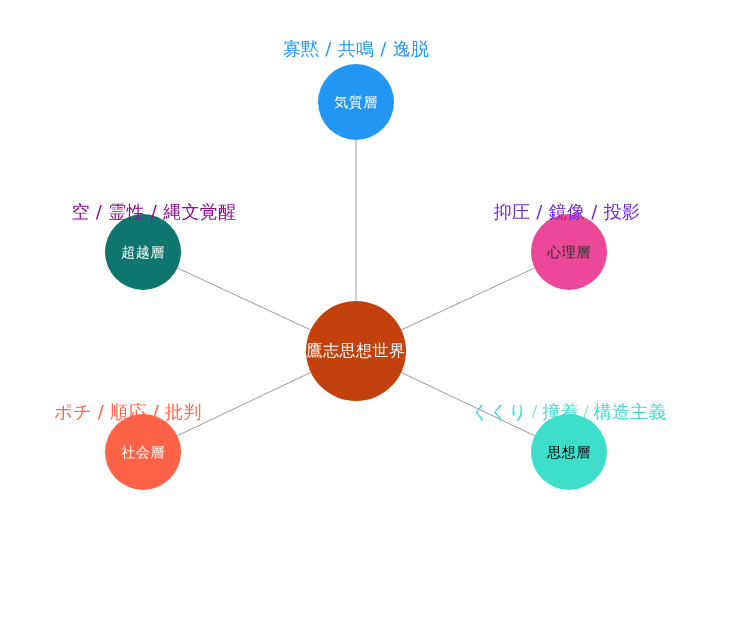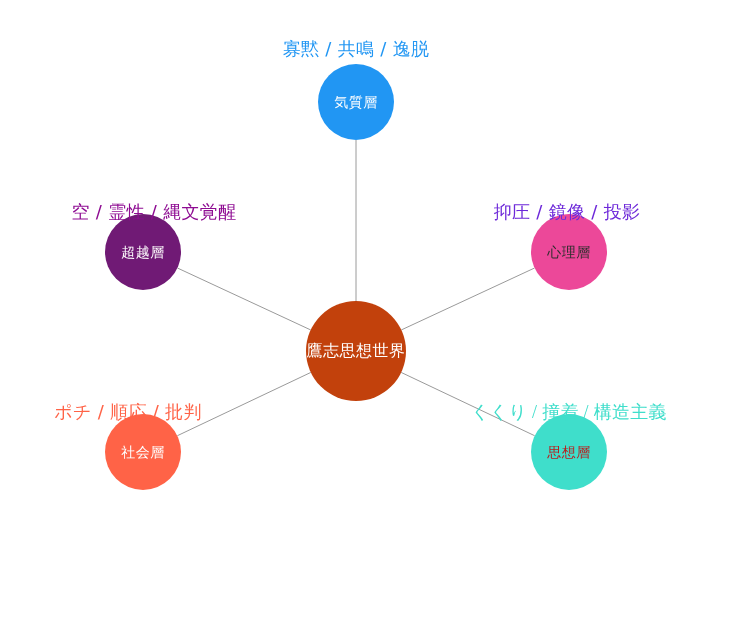--- a/index.html
+++ b/index.html
@@ -62,33 +62,33 @@
       <line x1="310.65826693946167" y1="329.92567336622864" x2="177.45971712600914" y2="268.0164882416662" stroke="#9a9a9a" stroke-width="1"></line>
       <line x1="401.34173306053833" y1="329.92567336622864" x2="534.5402828739908" y2="268.0164882416662" stroke="#9a9a9a" stroke-width="1"></line>
       <line x1="310.8217494730415" y1="372.4225507193559" x2="177.33547040048845" y2="435.7188614532895" stroke="#9a9a9a" stroke-width="1"></line>
       <line x1="401.1782505269585" y1="372.4225507193559" x2="534.6645295995115" y2="435.7188614532895" stroke="#9a9a9a" stroke-width="1"></line>
     </svg>
   <div id="node-layer">
       <div class="node" style="left: 318px; top: 64px; width: 76px; height: 76px; background: rgb(33, 150, 243);">
         <span class="node-label" style="color: rgb(255, 255, 255);">気質層</span>
       </div>
       <div class="keyword-label" style="left: 356px; top: 40px; color: rgb(33, 150, 243);">寡黙 / 共鳴 / 逸脱</div>
-      <div class="node" style="left: 105px; top: 214px; width: 76px; height: 76px; background: #701a75; text-align: right;">
+      <div class="node" style="left: 105px; top: 214px; width: 76px; height: 76px; background: #0f766e; text-align: right;">
         <span class="node-label" style="color: rgb(255, 255, 255);">超越層</span>
       </div>
       <div class="keyword-label" style="left: 143px; top: 203px; color: rgb(142, 11, 146); margin-left: 11px;">空 / 霊性 / 縄文覚醒</div>
       <div class="node" style="left: 531px; top: 214px; width: 76px; height: 76px; background: #ec4899;">
         <span class="node-label" style="color: rgb(46, 46, 46);">心理層</span>
       </div>
       <div class="keyword-label" style="left: 567px; top: 203px; color: #6d28d9;">抑圧 / 鏡像 / 投影</div>
       <div class="node" style="left: 105px; top: 414px; width: 76px; height: 76px; background: rgb(255, 99, 71);">
         <span class="node-label" style="color: rgb(255, 255, 255); text-align: center;">社会層</span>
       </div>
       <div class="keyword-label" style="left: 128px; top: 403px; color: rgb(255, 99, 71);">ポチ / 順応 / 批判</div>
       <div class="node" style="left: 531px; top: 414px; width: 76px; height: 76px; background: rgb(63, 222, 203);">
-        <span class="node-label" style="color: #b91c1c;">思想層</span>
+        <span class="node-label" style="color: #000000;">思想層</span>
       </div>
       <div class="keyword-label" style="left: 569px; top: 403px; color: rgb(63, 222, 203); font-family: Liberation Serif, serif;">くくり / 撞着 / 構造主義</div>
       <div class="node center-node" style="left: 306px; top: 301px; width: 100px; height: 100px; background: #c2410c;">
         <span class="node-label" style="color: rgb(255, 255, 255);">鷹志思想世界</span>
       </div>
     </div>
 </div>
 
 </body></html>

